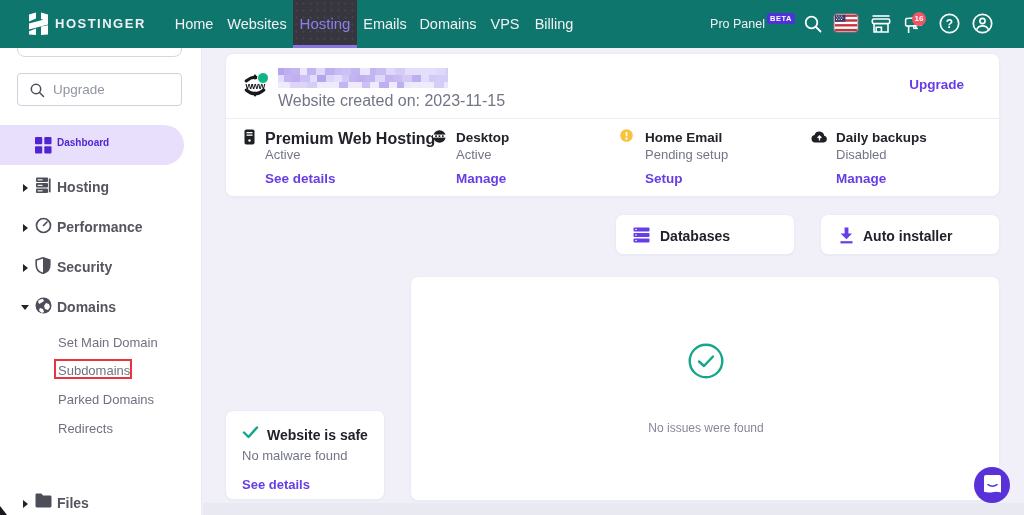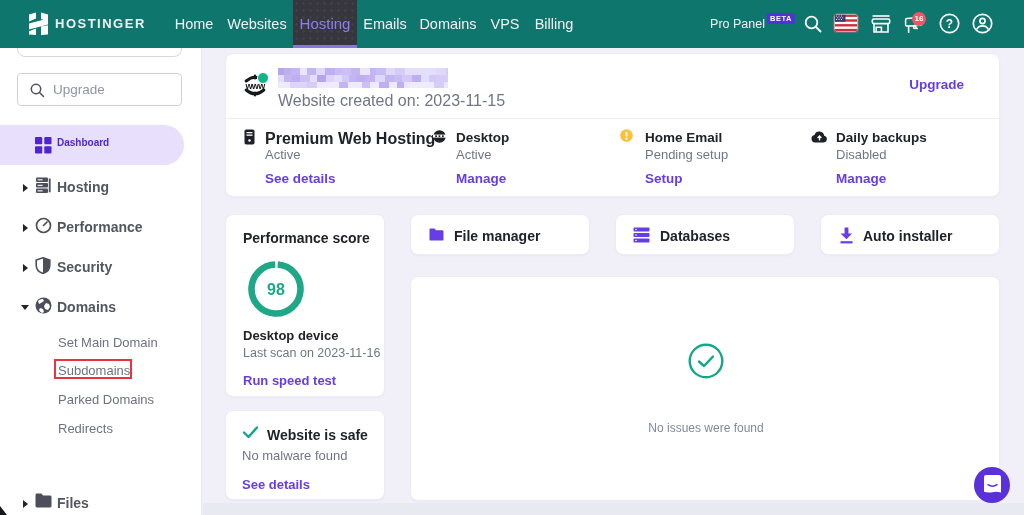--- a/index.html
+++ b/index.html
@@ -323,37 +323,21 @@
 
     <svg class="abs" style="left:585px;top:77px" width="17" height="12" viewBox="0 0 17 12">
         <path d="M4,11.5 a3.8,3.8 0 0 1 -0.5,-7.5 a5,5 0 0 1 9.7,0.8 a3.4,3.4 0 0 1 -0.4,6.7 z" fill="#1f2026"></path>
         <path d="M8.5,9.5 V5.5 M6.6,7 L8.5,5 L10.4,7" stroke="#fff" stroke-width="1.3" fill="none"></path>
       </svg>
     <div class="abs dark" style="left:610px;top:76px;font-size:13.5px;font-weight:bold;">Daily backups</div>
     <div class="abs gray" style="left:610px;top:93px;font-size:13px;">Disabled</div>
     <div class="abs purple" style="left:610px;top:117px;font-size:13.5px;">Manage</div>
   </div>
 
-  <div class="card" id="perfcard">
-    <div class="abs dark" style="left:17px;top:15px;font-size:14px;font-weight:bold;">Performance score</div>
-    <svg class="abs" style="left:22px;top:46px" width="56" height="56" viewBox="0 0 56 56">
-      <circle cx="28" cy="28" r="24.5" fill="none" stroke="#1fa888" stroke-width="6.6" stroke-dasharray="150.4 4" transform="rotate(-86 28 28)" stroke-linecap="butt"></circle>
-      <text x="28" y="33.5" font-size="16" font-weight="bold" fill="#1fa888" text-anchor="middle" font-family="Liberation Sans">98</text>
-    </svg>
-    <div class="abs dark" style="left:17px;top:113px;font-size:13px;font-weight:bold;">Desktop device</div>
-    <div class="abs gray" style="left:17px;top:131px;font-size:12.5px;">Last scan on 2023-11-16</div>
-    <div class="abs purple" style="left:17px;top:158px;font-size:13px;">Run speed test</div>
-  </div>
-
-  <div class="btn" style="left:410px;">
-    <svg class="abs" style="left:18px;top:13px" width="15" height="13" viewBox="0 0 15 13">
-        <path d="M0.5,1.6 a1.2,1.2 0 0 1 1.2,-1.2 h3.8 l1.5,1.8 h6.3 a1.2,1.2 0 0 1 1.2,1.2 v8 a1.2,1.2 0 0 1 -1.2,1.2 h-11.6 a1.2,1.2 0 0 1 -1.2,-1.2 z" fill="#673de6"></path>
-      </svg>
-    <div class="t" style="left:43px;">File manager</div>
-  </div>
+
   <div class="btn" style="left:615px;">
     <svg class="abs" style="left:17px;top:12px" width="17" height="16" viewBox="0 0 17 16">
         <g fill="#673de6">
           <rect x="0.5" y="0.5" width="16" height="4" rx="1"></rect>
           <rect x="0.5" y="6" width="16" height="4" rx="1"></rect>
           <rect x="0.5" y="11.5" width="16" height="4" rx="1"></rect>
         </g>
         <g fill="#fff">
           <circle cx="3" cy="2.5" r="0.8"></circle>
           <circle cx="3" cy="8" r="0.8"></circle>

